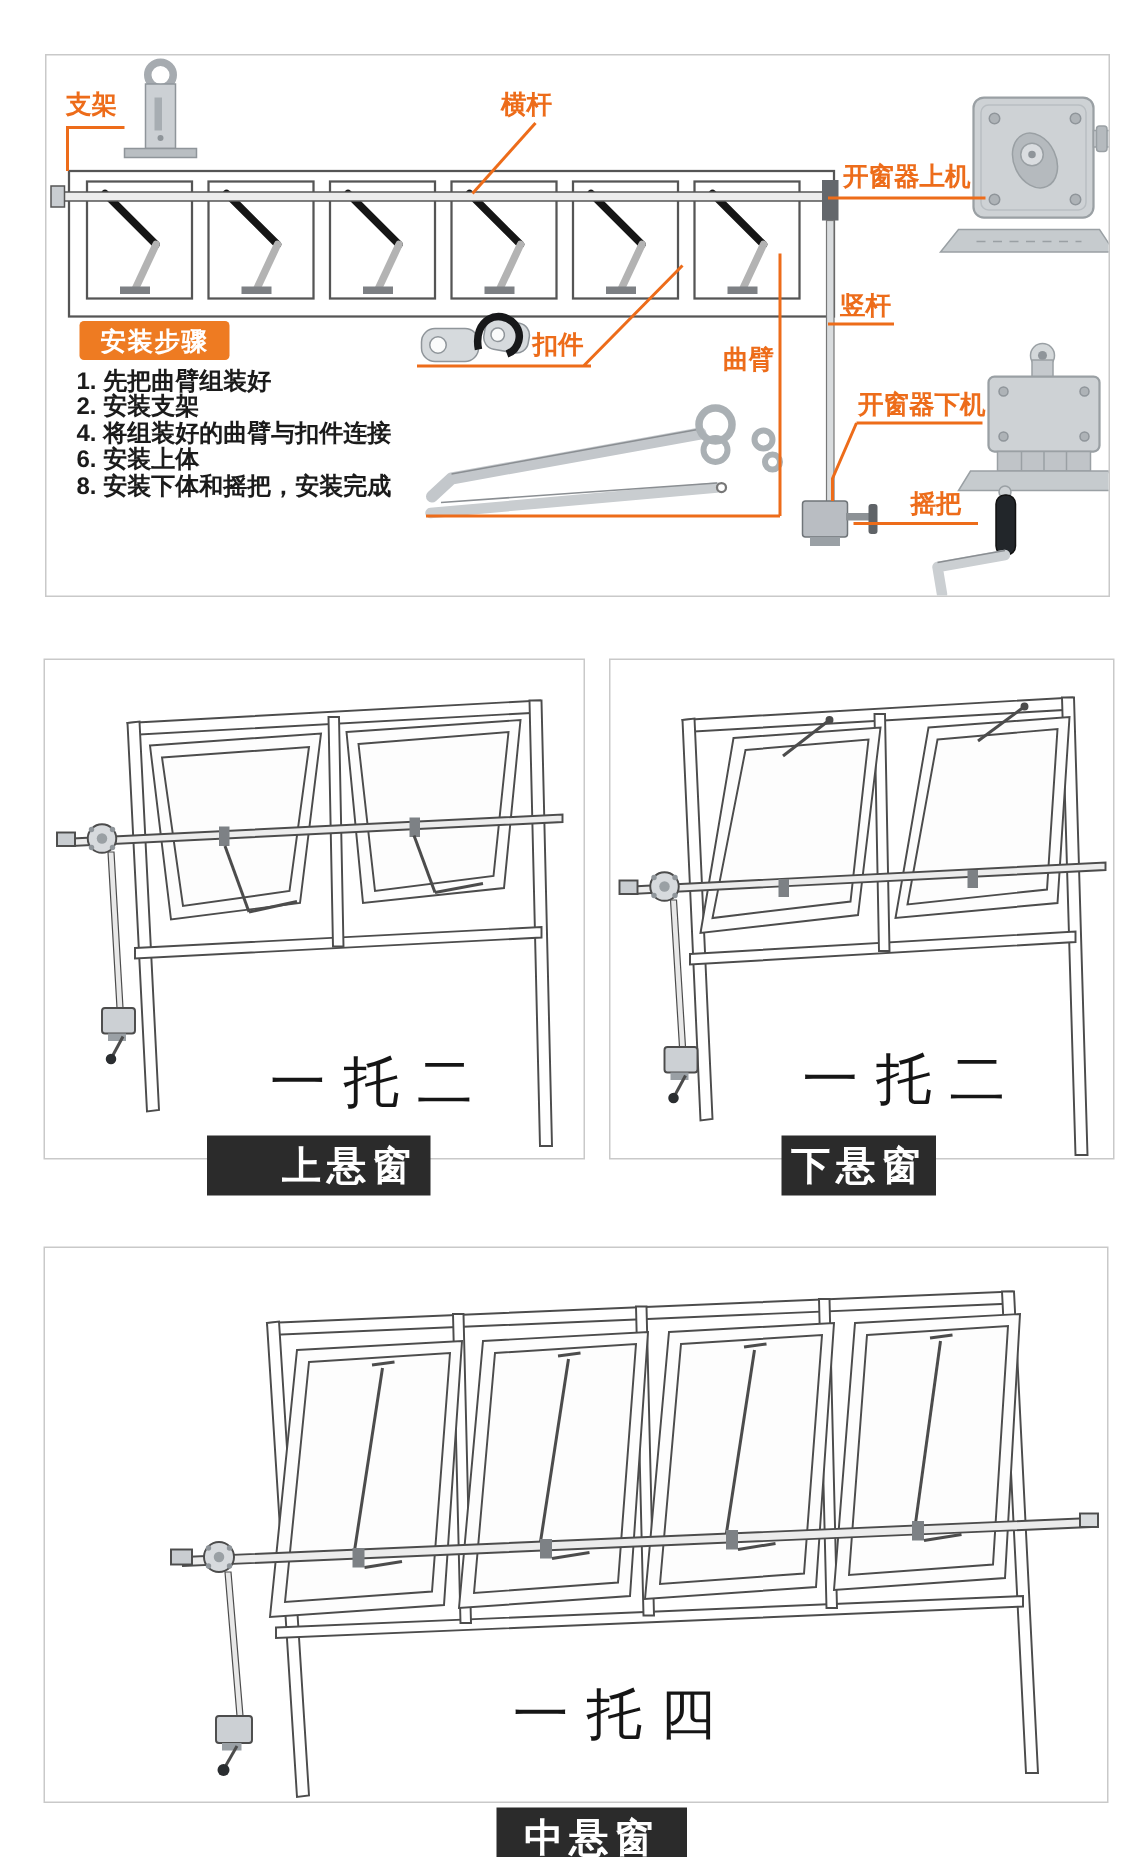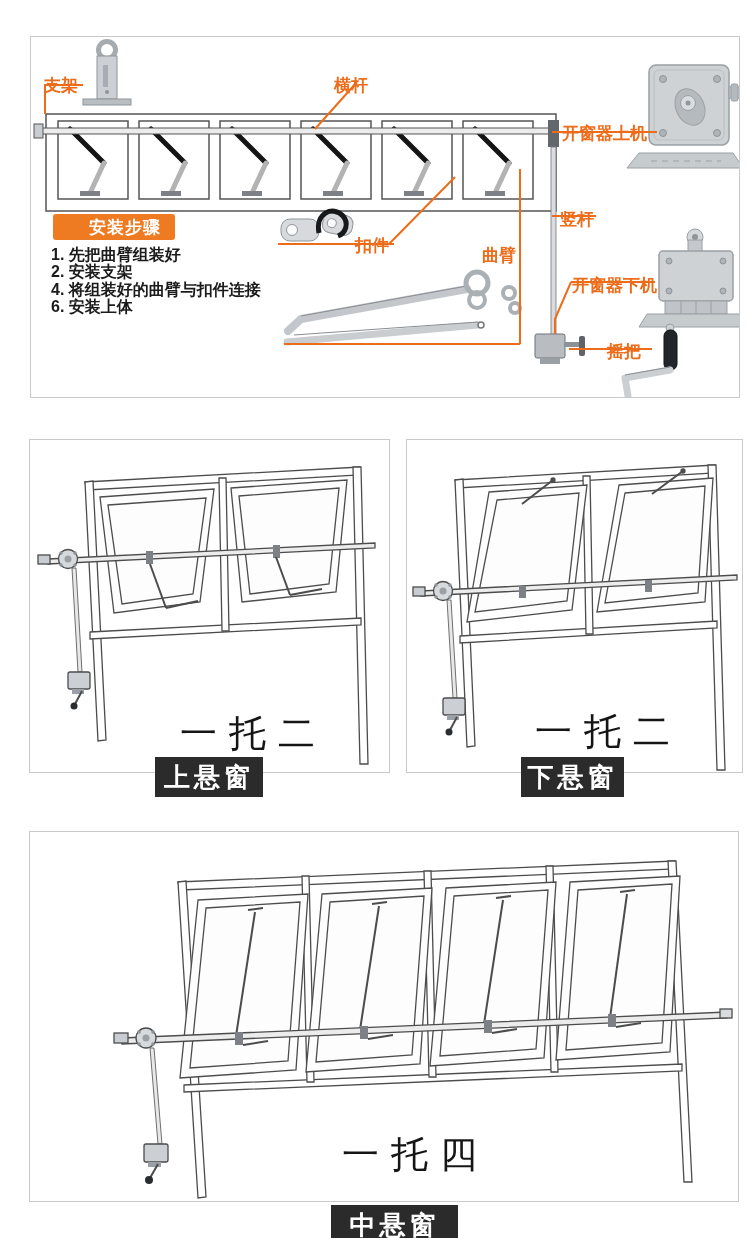--- a/index.html
+++ b/index.html
@@ -1,30 +1,30 @@
 <!DOCTYPE html>
 <html><head>
 <meta charset="utf-8">
 <style>
   html,body{margin:0;padding:0;background:#ffffff;}
   body{width:750px;height:1238px;position:relative;overflow:hidden;
        font-family:"Liberation Sans",sans-serif;}
   .box{position:absolute;border:1px solid #c9c9c9;background:#fff;box-sizing:border-box;}
   .dsvg{position:absolute;left:0;top:0;}
   .plabel{position:absolute;color:#ed6c1a;font-weight:bold;font-size:17px;
-          white-space:nowrap;line-height:1.1;margin-top:16px;}
+          white-space:nowrap;line-height:1.1;}
   .steps-title{position:absolute;left:22px;top:177px;width:100px;height:26px;
           background:#ee7b22;color:#fff;font-weight:bold;font-size:17px;
           display:flex;align-items:center;justify-content:center;border-radius:3px;
-          letter-spacing:1px;padding-left:22px;}
+          letter-spacing:1px;}
   .steps-list{position:absolute;left:20px;top:209px;width:320px;}
   .step-item{font-size:16px;font-weight:700;color:#1b1b1b;line-height:17.4px;
           white-space:nowrap;letter-spacing:0;}
   .caption{position:absolute;font-family:"DejaVu Serif",serif;font-size:37px;
-          color:#151515;letter-spacing:12px;white-space:nowrap;margin-top:12px;}
+          color:#151515;letter-spacing:12px;white-space:nowrap;}
   .tag{position:absolute;background:#2b2b2b;color:#ffffff;font-weight:bold;
           font-size:26px;display:flex;align-items:center;justify-content:center;
           letter-spacing:4px;z-index:5;}
 </style>
 </head>
 <body>
 
 <div class="box" id="top-box" style="left:30px;top:36px;width:710px;height:362px;">
 
   <svg class="dsvg" width="708" height="360" viewBox="0 0 708 360">
@@ -175,20 +175,21 @@
   <span class="plabel" style="left:451px;top:194px;">曲臂</span>
   <span class="plabel" style="left:541px;top:224px;">开窗器下机</span>
   <span class="plabel" style="left:576px;top:290px;">摇把</span>
 
   <div class="steps-title">安装步骤</div>
   <div class="steps-list">
     <div class="step-item">1. 先把曲臂组装好</div>
     <div class="step-item">2. 安装支架</div>
     <div class="step-item">4. 将组装好的曲臂与扣件连接</div>
     <div class="step-item">6. 安装上体</div>
+    <div class="step-item">8. 安装下体和摇把，安装完成</div>
   </div>
 </div>
 
 <div class="box" style="left:29px;top:439px;width:361px;height:334px;">
   <svg class="dsvg" width="359" height="332" viewBox="0 0 359 332" stroke="#4c4c4c" stroke-width="1.3" fill="none">
     <g fill="#ffffff">
       <polygon points="55,42 330,27 330,35 57,50"></polygon>
       <polygon points="55,42 63,41 76,300 68,301"></polygon>
       <polygon points="323,27 331,27 338,324 330,324"></polygon>
       <polygon points="60,192 331,178 331,185 60,199"></polygon>
@@ -322,15 +323,15 @@
       <line x1="128" y1="332" x2="120" y2="346" stroke-width="2"></line>
       <circle cx="119" cy="348" r="4" fill="#2a2d30" stroke="none"></circle>
     </g>
   </svg>
 </div>
 
 <div class="caption" style="left:180px;top:697px;">一托二</div>
 <div class="caption" style="left:535px;top:695px;">一托二</div>
 <div class="caption" style="left:342px;top:1118px;">一托四</div>
 
-<div class="tag" style="left:155px;top:757px;width:108px;height:40px;">上悬窗</div>
+<div class="tag" style="left:138px;top:757px;width:108px;height:40px;padding-left:41px;">上悬窗</div>
 <div class="tag" style="left:521px;top:757px;width:103px;height:40px;">下悬窗</div>
 <div class="tag" style="left:331px;top:1181px;width:127px;height:40px;margin-top:24px;">中悬窗</div>
 
 </body></html>

